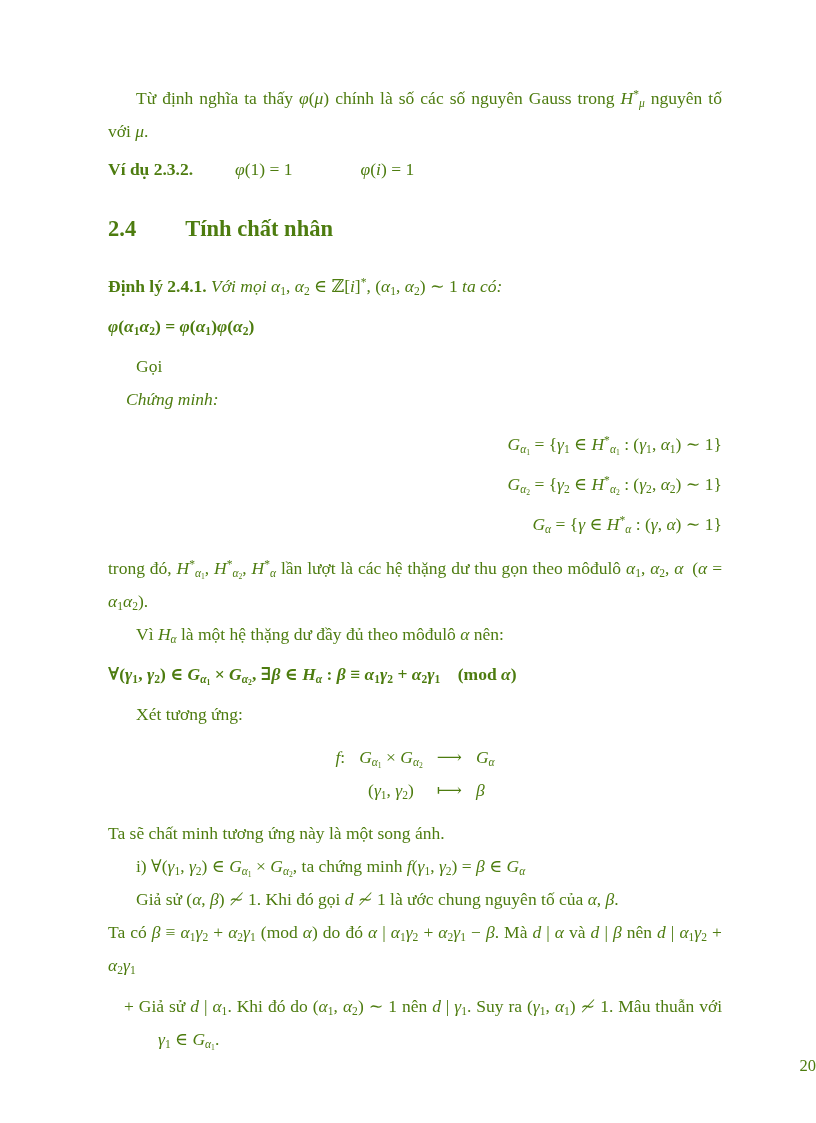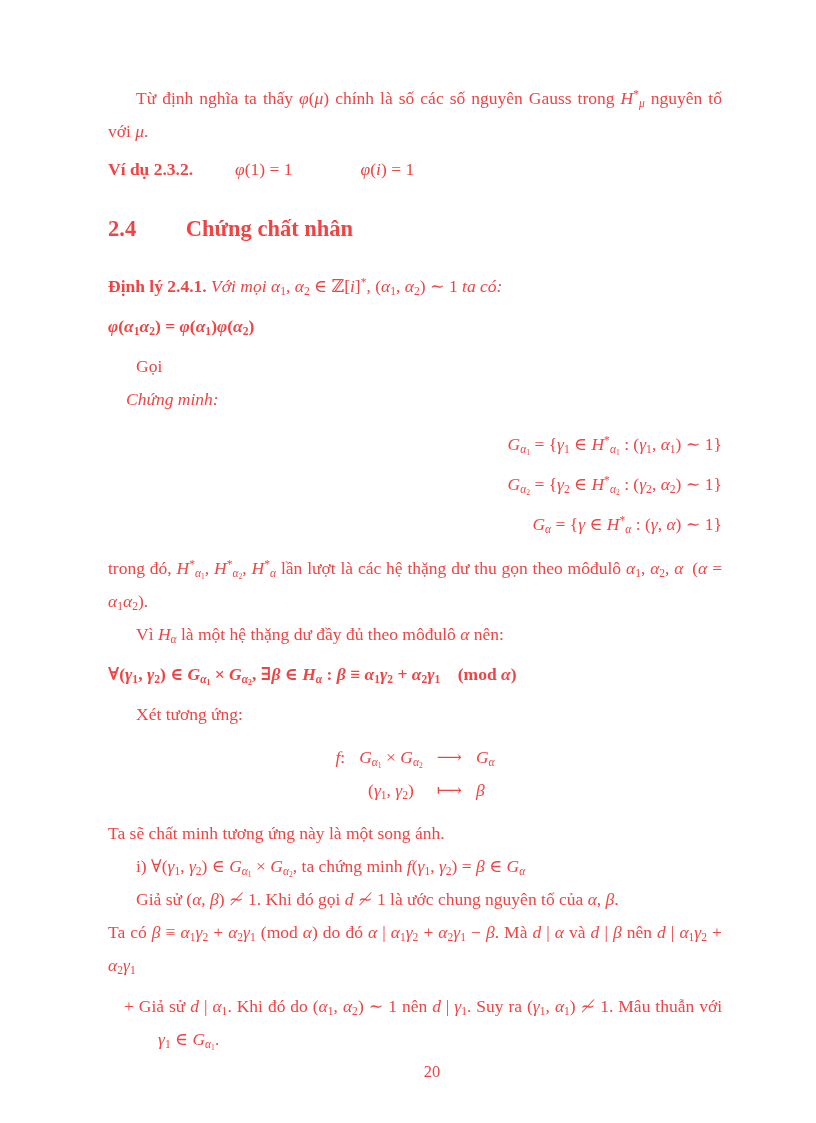--- a/index.html
+++ b/index.html
@@ -1,18 +1,18 @@
 <!DOCTYPE html>
 <html><head>
 <meta charset="utf-8">
 <style>
   html,body{margin:0;padding:0;background:#e8e8e8;}
   .page{
     position:relative;width:816px;height:1123px;margin:0 auto;
-    background:#ffffff;color:#ef4444;
+    background:#ffffff;color:#4d7c0f;
     font-family:"Liberation Serif","DejaVu Serif","DejaVu Sans",serif;
     font-size:17.5px;line-height:33px;overflow:hidden;
   }
   .content{position:absolute;left:108px;top:82px;width:614px;}
   p{margin:0;}
   .para{text-align:justify;}
   .ind{text-indent:28px;}
   .ind-sm{text-indent:18px;}
   b{font-weight:bold;}
   .italic{font-style:italic;}
@@ -35,39 +35,39 @@
   
   .map-wrap{display:flex;justify-content:center;margin:10px 0;}
   .map-grid{display:grid;grid-template-columns:auto auto auto auto;column-gap:14px;}
   .map-grid .c0{justify-self:end;}
   .map-grid .c1{justify-self:center;}
   .map-grid .c2{justify-self:center;}
   .map-grid .c3{justify-self:start;}
   
   .bullet{text-align:justify;padding-left:50px;text-indent:-34px;margin-top:8px;}
   
-  .footer{position:absolute;left:0;right:0;bottom:35px;text-align:center;font-size:16.5px;margin-left:48px;}
+  .footer{position:absolute;left:0;right:0;bottom:41px;text-align:right;font-size:16.5px;margin-left:48px;}
 </style>
 </head>
 <body>
 
 <div class="page">
   <div class="content">
 
     <p class="para ind">Từ định nghĩa ta thấy <span class="math"><i class="mv">φ</i>(<i class="mv">μ</i>)</span> chính là số các số nguyên Gauss trong <span class="math"><i class="mv">H</i><sup>*</sup><sub><i class="mv">μ</i></sub></span> nguyên tố với <span class="math"><i class="mv">μ</i></span>.</p>
 
     <div class="vidu">
       <b>Ví dụ 2.3.2.</b>
       <span class="math f1"><i class="mv">φ</i>(1) = 1</span>
       <span class="math f2"><i class="mv">φ</i>(<i class="mv">i</i>) = 1</span>
     </div>
 
     <div class="h2">
       <span class="num">2.4</span>
-      <span>Chứng chất nhân</span>
+      <span>Tính chất nhân</span>
     </div>
 
     <p class="para"><b>Định lý 2.4.1.</b><span class="italic"> Với mọi </span><span class="math"><i class="mv">α</i><sub>1</sub>, <i class="mv">α</i><sub>2</sub> ∈ ℤ[<i class="mv">i</i>]<sup>*</sup>, (<i class="mv">α</i><sub>1</sub>, <i class="mv">α</i><sub>2</sub>) ∼ 1</span><span class="italic"> ta có:</span></p>
 
     <div class="eq math"><i class="mv">φ</i>(<i class="mv">α</i><sub>1</sub><i class="mv">α</i><sub>2</sub>) = <i class="mv">φ</i>(<i class="mv">α</i><sub>1</sub>)<i class="mv">φ</i>(<i class="mv">α</i><sub>2</sub>)</div>
 
     <p class="para ind">Gọi</p>
 
     <p class="para ind-sm"><span class="italic">Chứng minh:</span></p>
 

